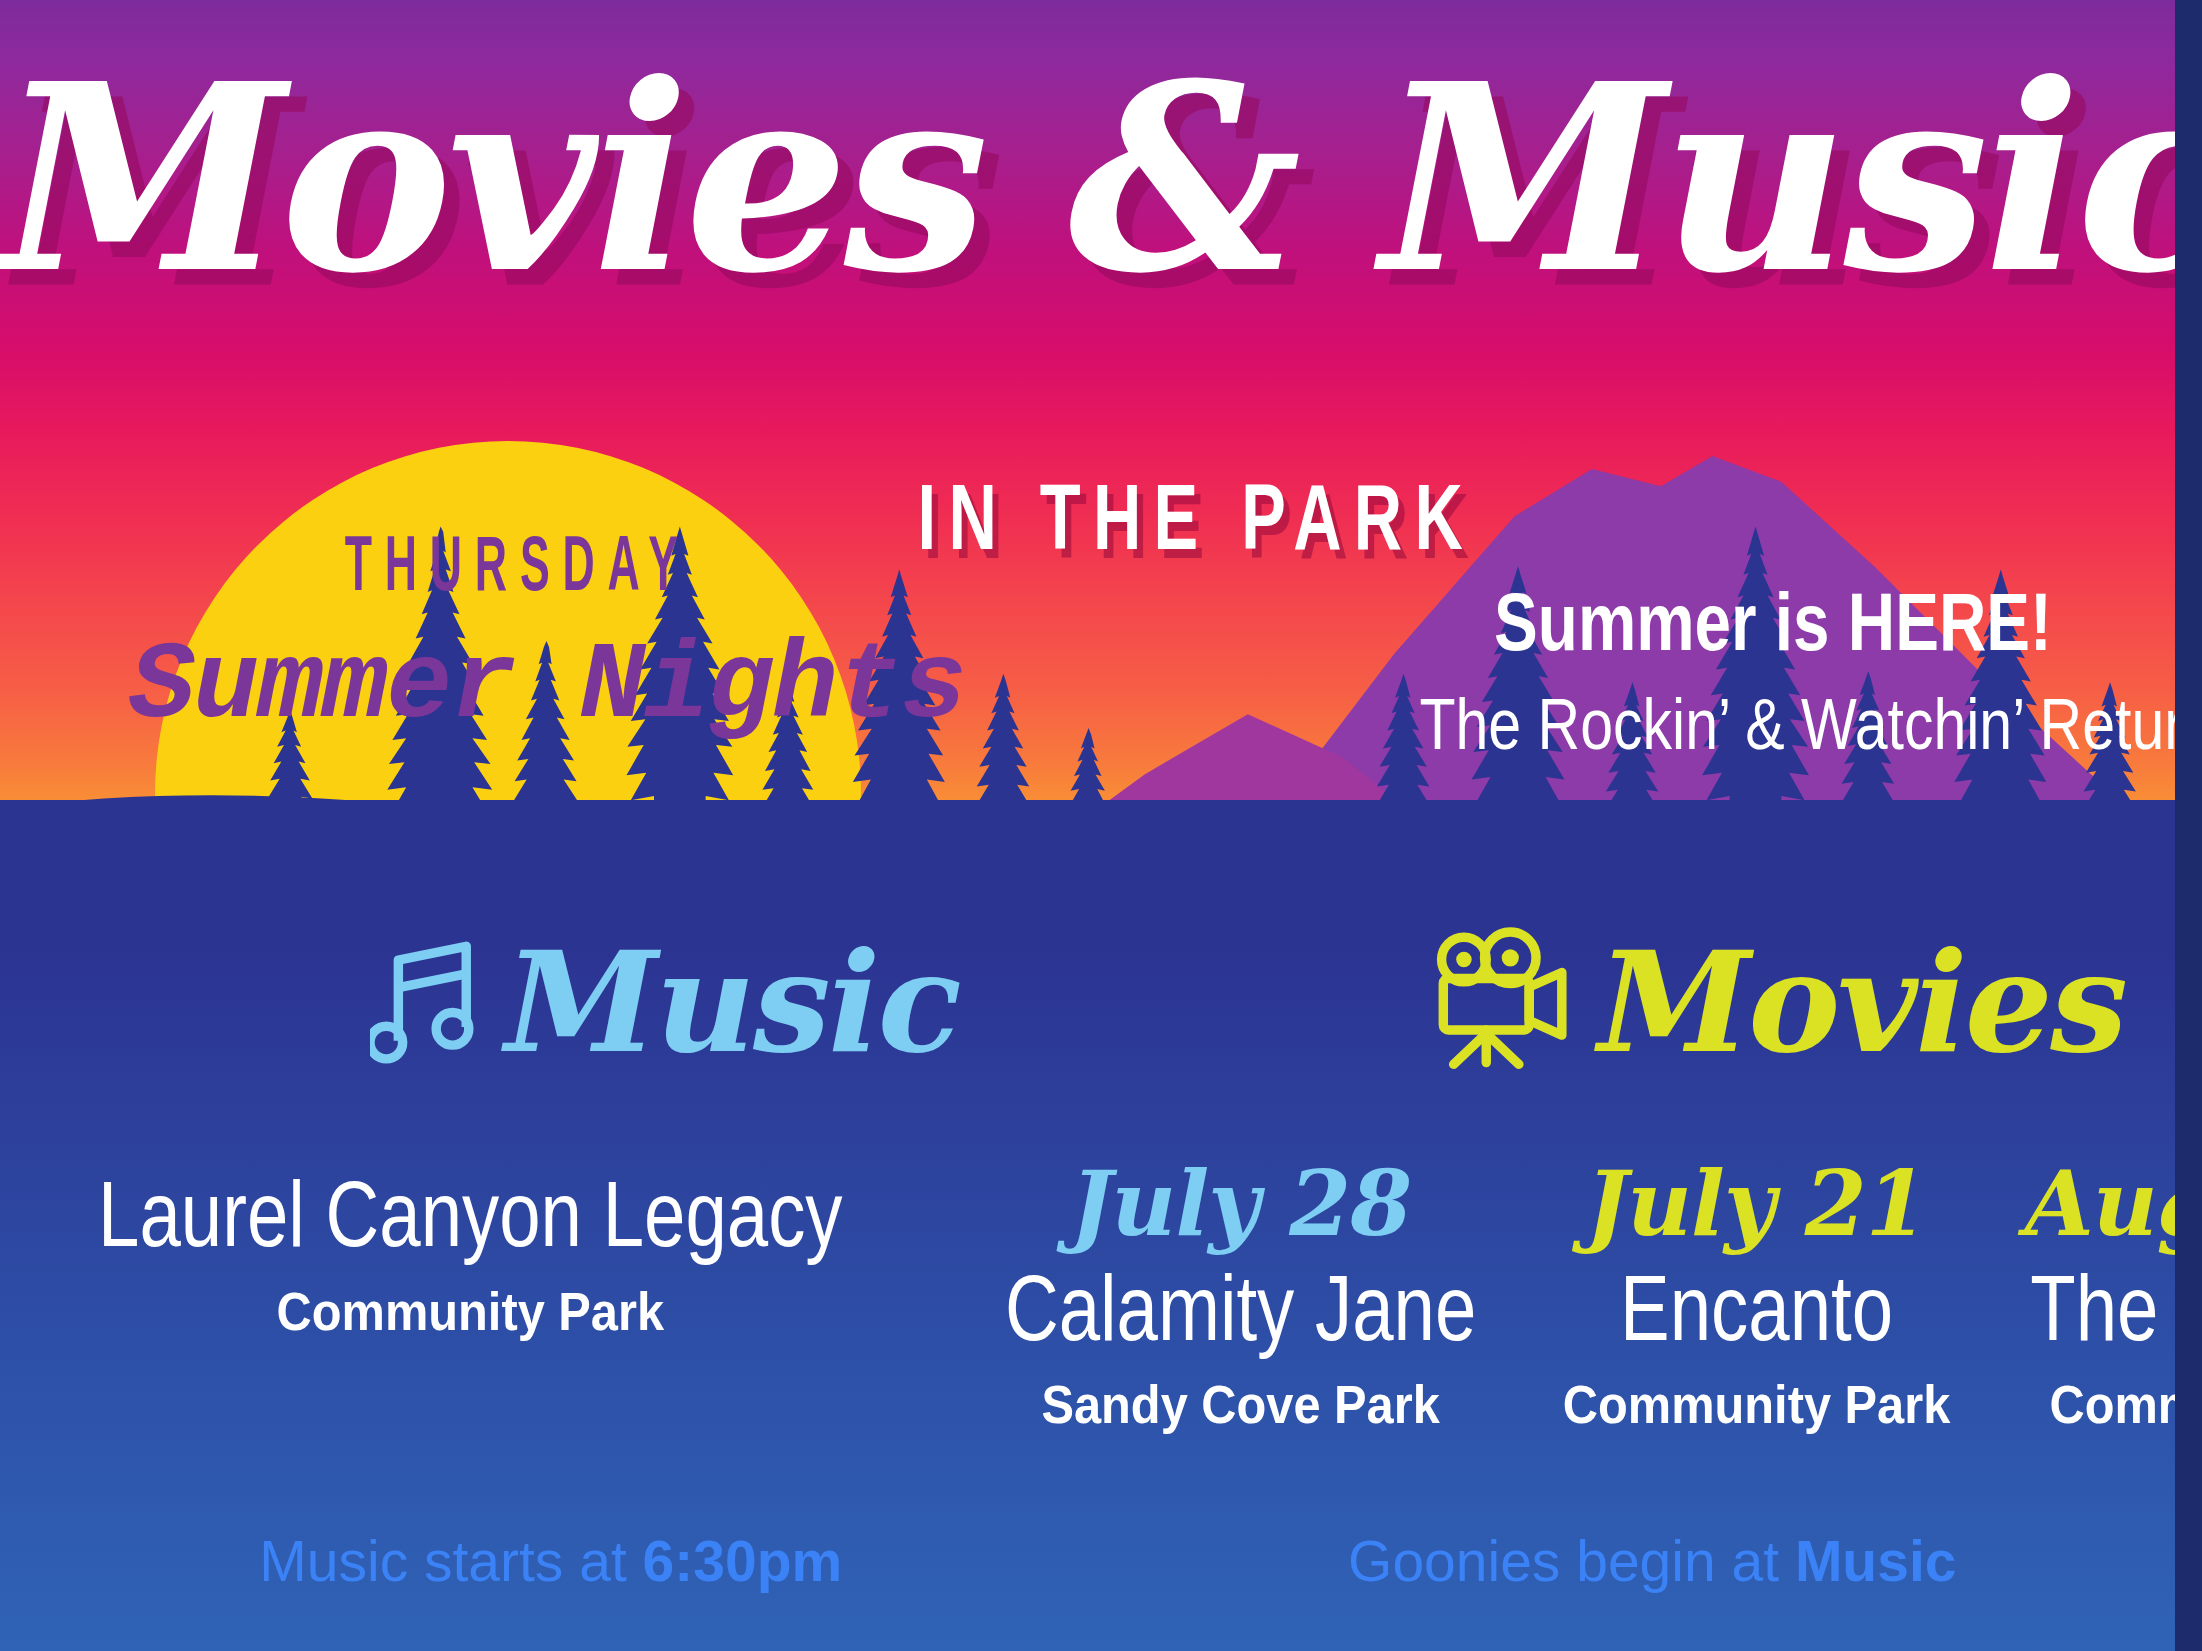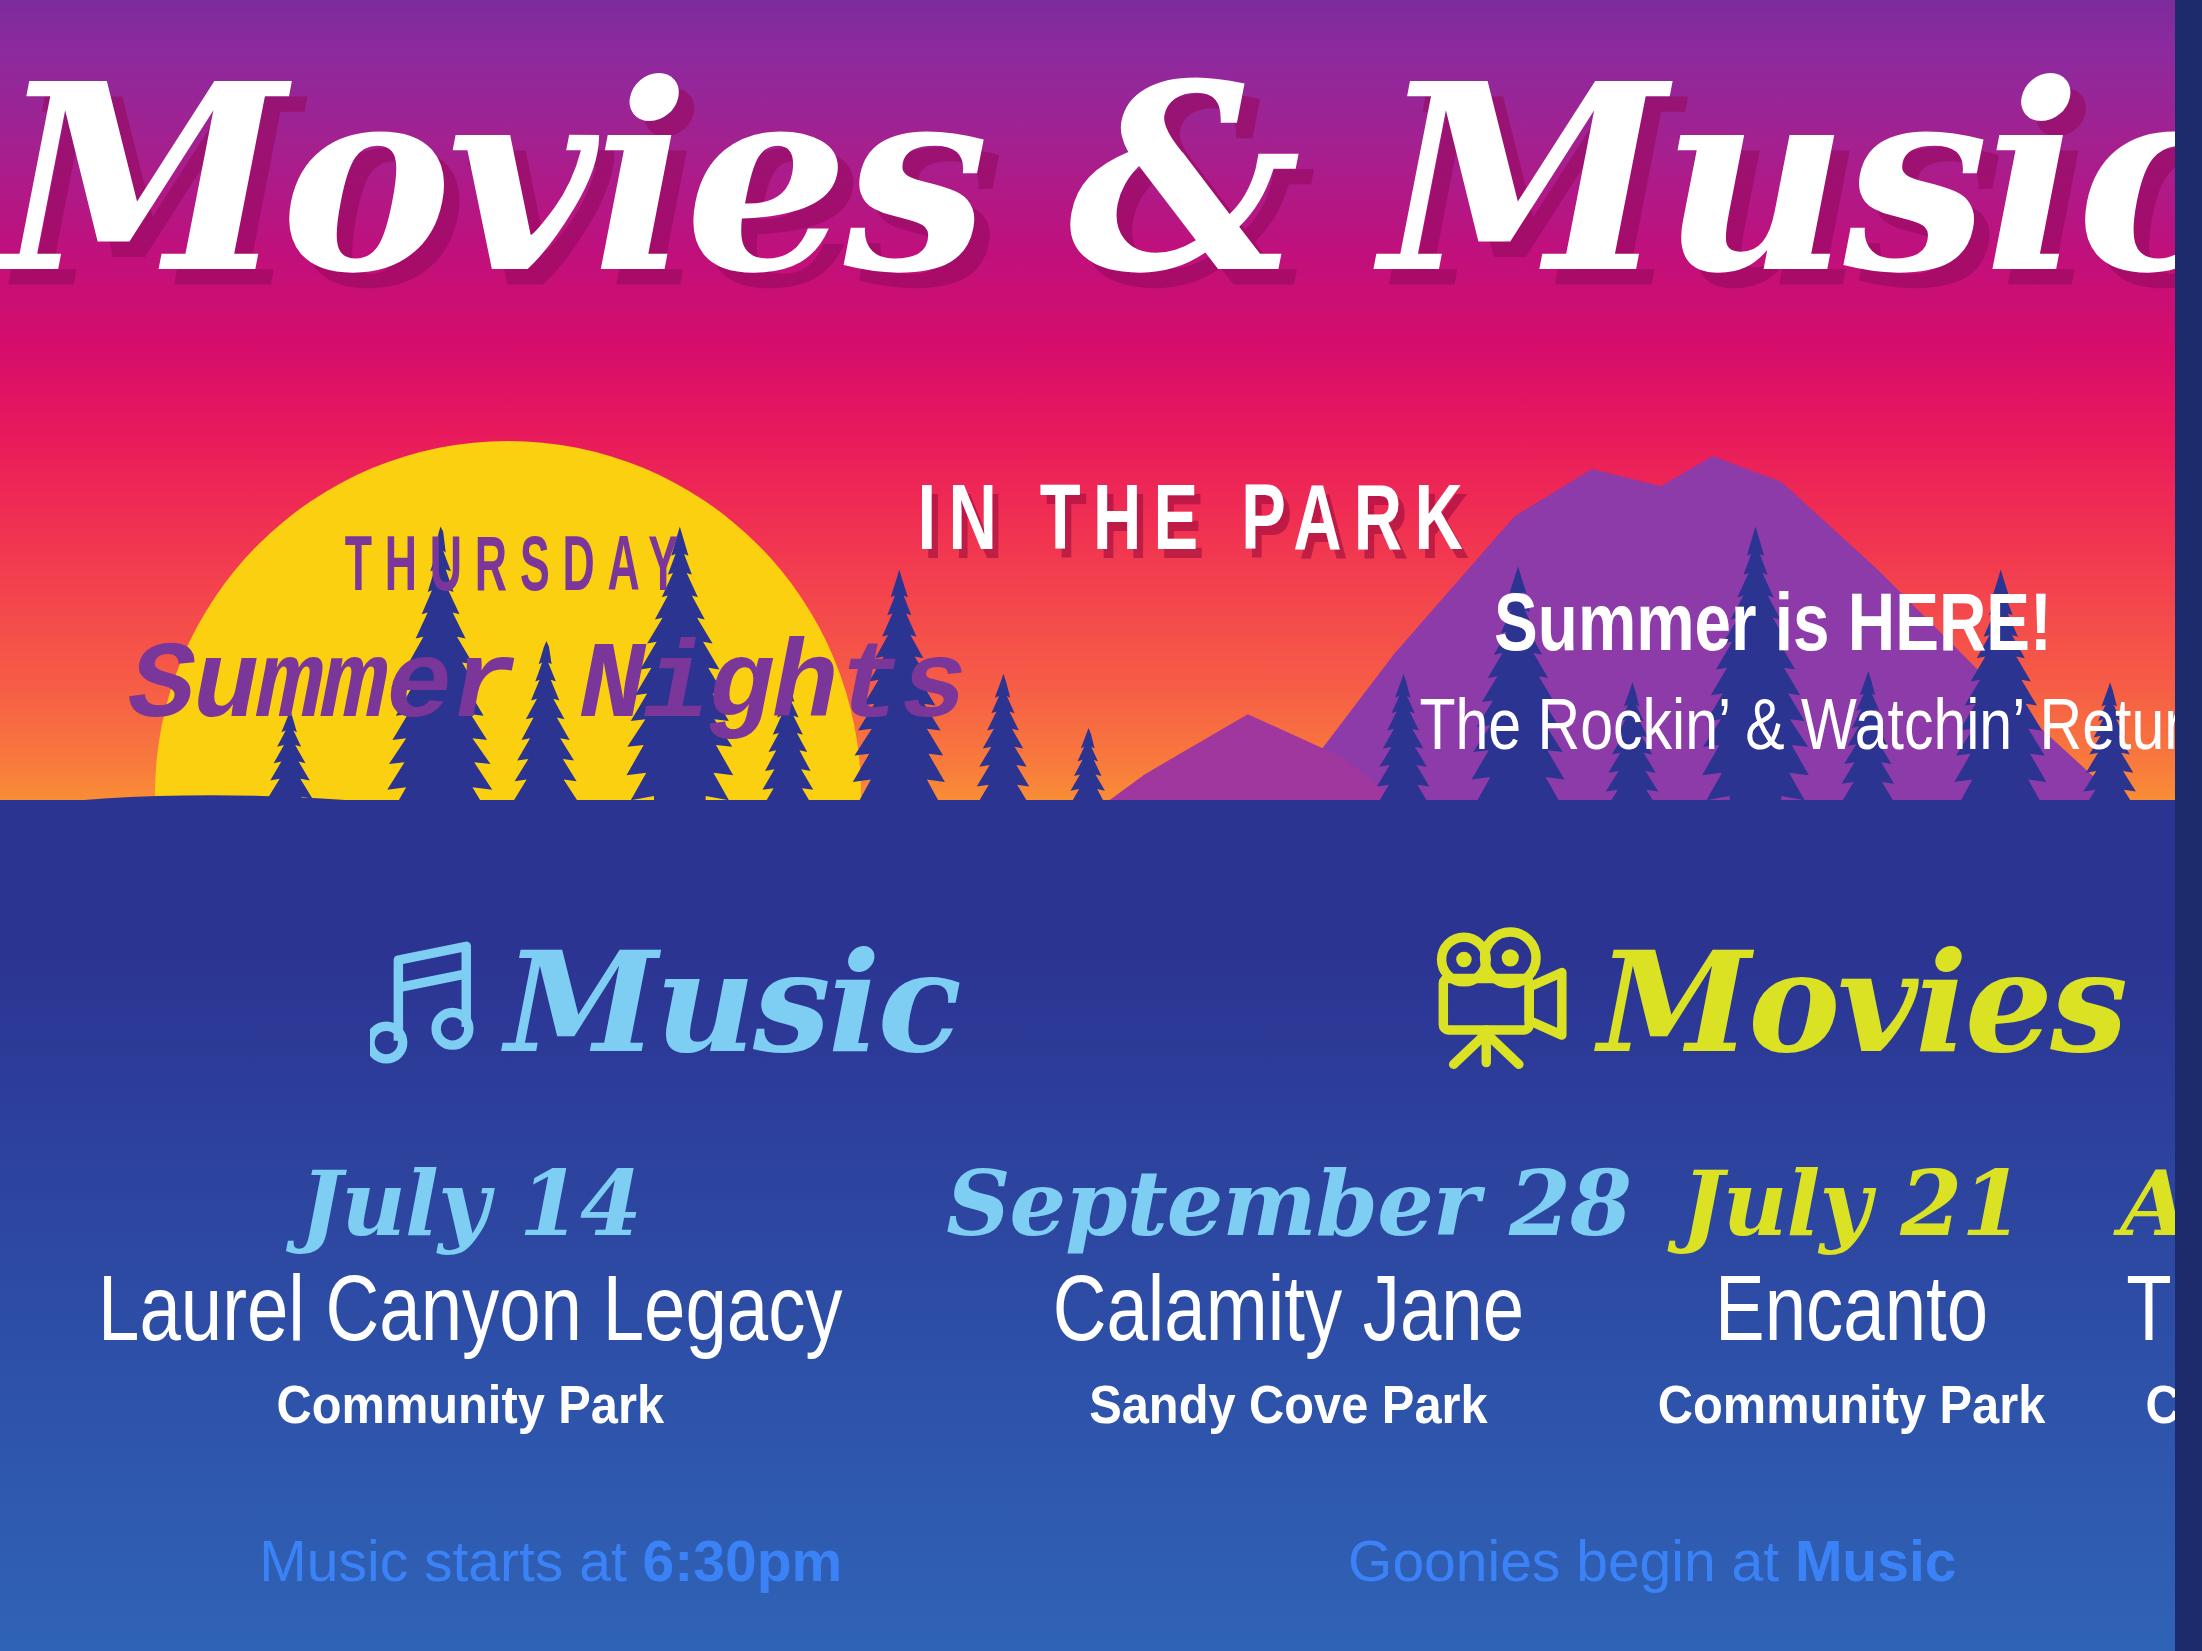--- a/index.html
+++ b/index.html
@@ -327,27 +327,26 @@
         </g>
         <circle cx="19" cy="126" r="19" fill="none" stroke="#7ecdf2" stroke-width="11"></circle>
         <circle cx="96" cy="110" r="19" fill="none" stroke="#7ecdf2" stroke-width="11"></circle>
       </svg>
       <span class="label">Music</span>
     </div>
 
     <div class="events">
 
       <div class="event music">
-        <div class="date">July 14</div>
         <div class="name">Laurel Canyon Legacy</div>
         <div class="venue">Community Park</div>
       </div>
 
       <div class="event music">
-        <div class="date">September 28</div>
+        <div class="date">July 28</div>
         <div class="name">Calamity Jane</div>
         <div class="venue">Sandy Cove Park</div>
       </div>
 
       <div class="event movie">
         <div class="date">July 21</div>
         <div class="name">Encanto</div>
         <div class="venue">Community Park</div>
       </div>
 

